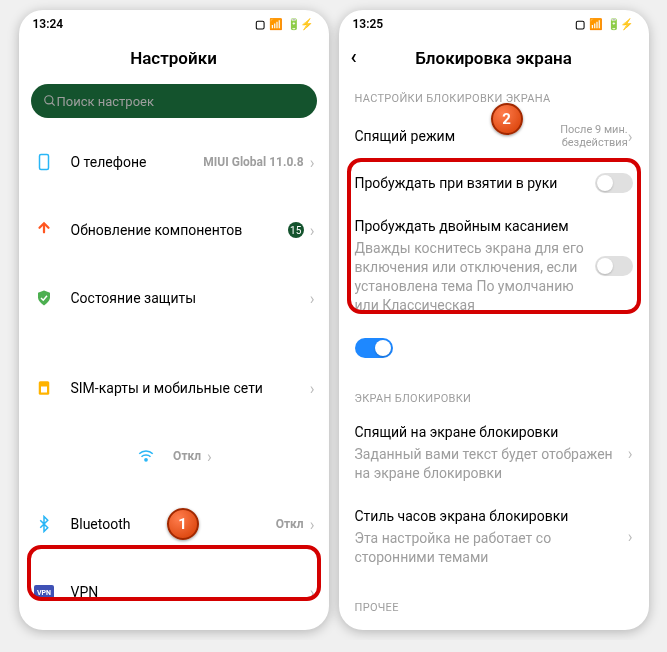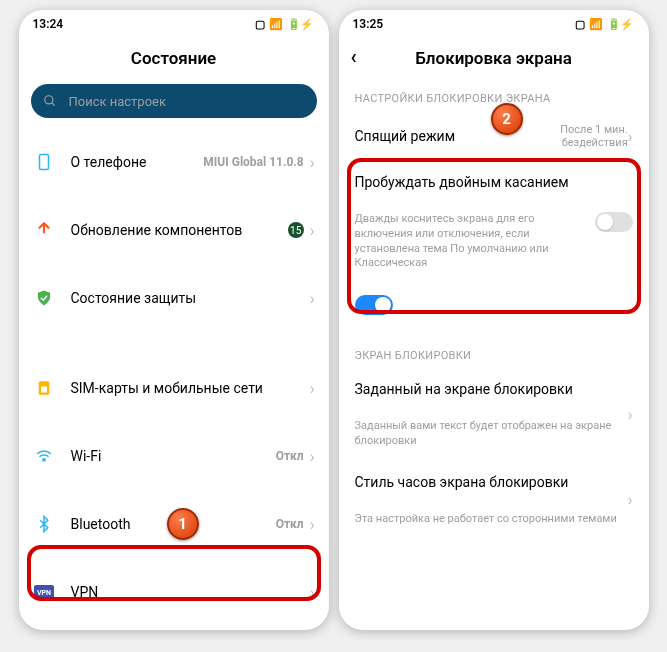--- a/index.html
+++ b/index.html
@@ -40,29 +40,29 @@
     position:relative;
     height: 40px;
     font-size: 17px;
     font-weight: 600;
   }
   .back {
     position:absolute; left:12px; top:8px; font-size:20px; line-height:1;
   }
   .search {
     margin: 6px 12px 10px;
-    background:#0c4a6e;
+    background:#14532d;
     border-radius:18px;
     height:34px;
     display:flex;
     align-items:center;
     padding:0 12px;
     color:#9e9e9e;
     font-size:13px;
-    gap:12px;
+    gap:0;
   }
   .content { flex:1; overflow:hidden; }
   .section-gap { height:22px; }
   .row {
     display:flex;
     align-items:center;
     padding: 12px 14px 12px 14px;
     min-height:44px;
     position:relative;
     justify-content:center;
@@ -86,21 +86,21 @@
     font-size:11px; color:#9e9e9e; padding:14px 16px 6px;
     letter-spacing:0.3px;
   }
   .row2 {
     padding:12px 16px;
     display:flex;
     align-items:center;
   }
   .row2 .text { flex:1; }
   .row2 .title { font-size:14px; color:#000; line-height:1.35; }
-  .row2 .sub { font-size:11px; color:#9e9e9e; margin-top:20px; line-height:1.35; }
+  .row2 .sub { font-size:14px; color:#9e9e9e; margin-top:3px; line-height:1.35; }
   .row2 .chev { color:#bbb; font-size:16px; align-self:center; }
   .toggle {
     width:38px;height:20px;border-radius:10px;background:#e0e0e0;
     position:relative; align-self:center; flex-shrink:0;
   }
   .toggle::after{
     content:"";position:absolute;width:16px;height:16px;border-radius:50%;
     background:#fff;top:2px;left:2px;box-shadow:0 1px 2px rgba(0,0,0,0.2);
   }
   .toggle.on{ background:#1e88ff; }
@@ -129,21 +129,21 @@
 
 <div class="phone">
   <div class="statusbar">
     <span>13:24</span>
     <span class="status-icons">
       <span>▢</span>
       <span>📶</span>
       <span>🔋⚡</span>
     </span>
   </div>
-  <div class="header">Состояние</div>
+  <div class="header">Настройки</div>
   <div class="search">
     <span>
       <svg width="14" height="14" viewBox="0 0 24 24" fill="none" stroke="#9e9e9e" stroke-width="2">
           <circle cx="10" cy="10" r="7"></circle>
           <line x1="20" y1="20" x2="15" y2="15"></line>
         </svg>
     </span>
     <span>Поиск настроек</span>
   </div>
   <div class="content">
@@ -195,21 +195,20 @@
     </div>
 
     <div class="row">
       <span class="icon">
         <svg width="18" height="18" viewBox="0 0 24 24" stroke="#29b6f6" fill="none" stroke-width="2">
             <path d="M3 9 C8 4 16 4 21 9"></path>
             <path d="M6 13 C9 10 15 10 18 13"></path>
             <circle cx="12" cy="17" r="1.5" fill="#29b6f6"></circle>
           </svg>
       </span>
-      <span class="label">Wi-Fi</span>
       <span class="value">Откл</span>
       <span class="chev">›</span>
     </div>
 
     <div class="row">
       <span class="icon">
         <svg width="18" height="18" viewBox="0 0 24 24" stroke="#29b6f6" fill="none" stroke-width="2">
             <path d="M7 7 L17 17 L12 22 V2 L17 7 L7 17"></path>
           </svg>
       </span>
@@ -254,52 +253,59 @@
     <span class="back">‹</span>
     <span>Блокировка экрана</span>
   </div>
   <div class="content">
     <div class="section-title">НАСТРОЙКИ БЛОКИРОВКИ ЭКРАНА</div>
 
     <div class="row2">
       <div class="text">
           <div class="title">Спящий режим</div>
         </div>
-      <div class="value" style="font-size:11px;color:#9e9e9e;align-self:center;max-width:90px;text-align:right;">После 1 мин. бездействия</div>
-      <span class="chev">›</span>
-    </div>
-
+      <div class="value" style="font-size:11px;color:#9e9e9e;align-self:center;max-width:90px;text-align:right;">После 9 мин. бездействия</div>
+      <span class="chev">›</span>
+    </div>
+
+    <div class="row2">
+      <div class="text">
+          <div class="title">Пробуждать при взятии в руки</div>
+        </div>
+      <div class="toggle"></div>
+    </div>
 
     <div class="row2">
       <div class="text">
         <div class="title">Пробуждать двойным касанием</div>
         <div class="sub">Дважды коснитесь экрана для его включения или отключения, если установлена тема По умолчанию или Классическая</div>
       </div>
       <div class="toggle"></div>
     </div>
 
     <div class="row2">
       <div class="toggle on"></div>
     </div>
 
     <div class="section-title" style="padding-top:22px">ЭКРАН БЛОКИРОВКИ</div>
 
     <div class="row2">
       <div class="text">
-        <div class="title">Заданный на экране блокировки</div>
+        <div class="title">Спящий на экране блокировки</div>
         <div class="sub">Заданный вами текст будет отображен на экране блокировки</div>
       </div>
       <span class="chev">›</span>
     </div>
 
     <div class="row2">
       <div class="text">
         <div class="title">Стиль часов экрана блокировки</div>
         <div class="sub">Эта настройка не работает со сторонними темами</div>
       </div>
       <span class="chev">›</span>
     </div>
 
+    <div class="section-title" style="padding-top:22px">ПРОЧЕЕ</div>
   </div>
 
   <div class="highlight-box" style="left:8px;right:8px;top:148px;height:148px;"></div>
   <div class="marker" style="left:152px;top:93px;">2</div>
 </div>
 
 </body></html>

